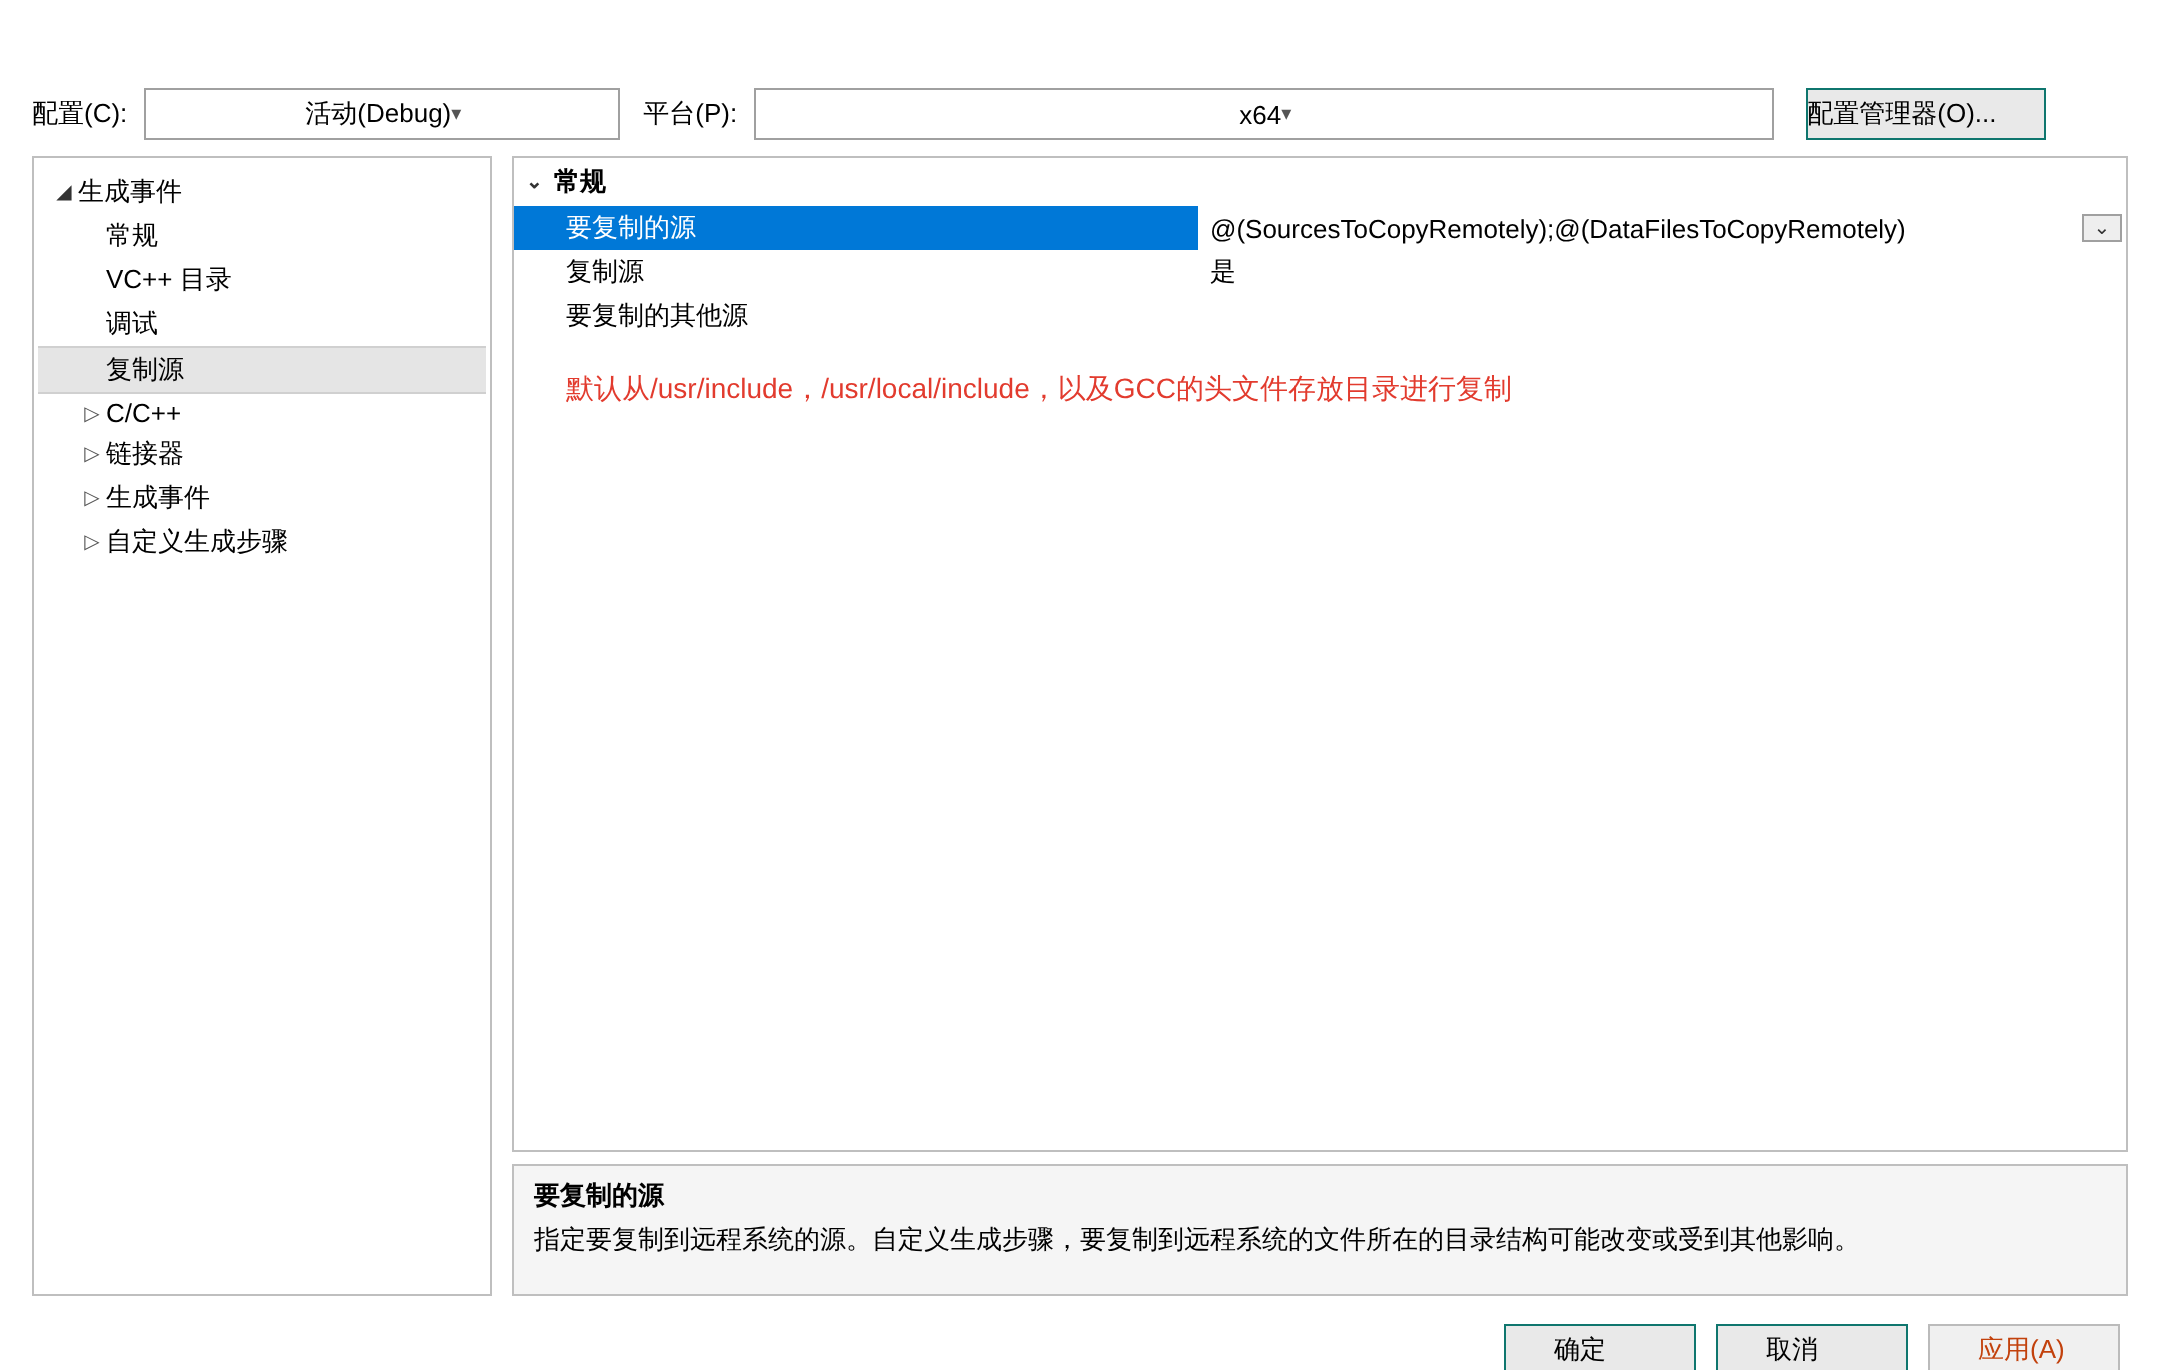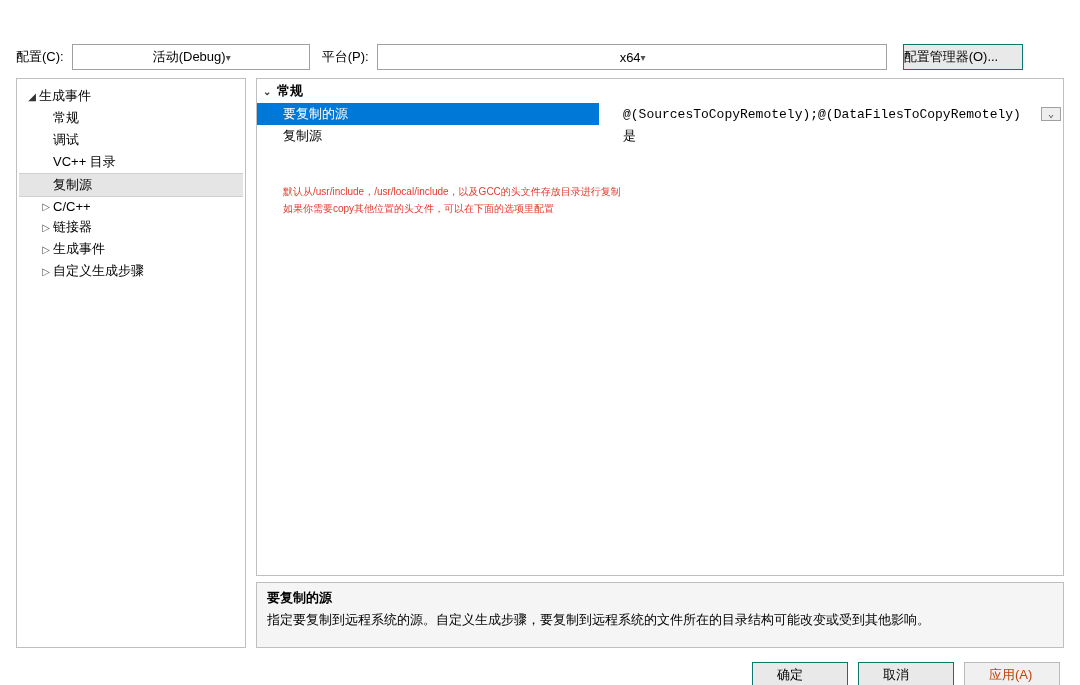--- a/index.html
+++ b/index.html
@@ -106,38 +106,37 @@
     width: 342px;
     padding-left: 26px;
     display: flex;
     align-items: center;
     border-right: 1px solid transparent;
   }
   .prop-value {
     flex: 1;
     display: flex;
     align-items: center;
-    padding-left: 24px;
-    font-family: Liberation Mono, monospace;
+    padding-left: 6px;
   }
   .prop-row.selected .prop-label {
     background: #0078d7;
     color: #fff;
   }
   .prop-row.selected .prop-value {
     background: #fff;
   }
   .prop-row.selected .dd-btn{
     width:20px; border:1px solid #a0a0a0; background:#eee;
     display:flex;align-items:center;justify-content:center;font-size:10px;color:#333;
     margin-right:2px;
   }
   .annotation {
     color: #e23b2e;
-    font-size: 10px;
+    font-size: 14px;
     padding: 14px 0 0 26px;
     line-height: 1.7;
   }
   .descbox {
     height: 66px;
     border: 1px solid #bfbfbf;
     background: #f5f5f5;
     padding: 6px 10px;
   }
   .descbox .title { font-weight: bold; margin-bottom: 4px; }
@@ -173,25 +172,25 @@
     <div class="tree-item tree-lvl0">
       <span class="exp filled">◢</span>
       <span>生成事件</span>
     </div>
     <div class="tree-item tree-lvl1">
       <span class="exp"></span>
       <span>常规</span>
     </div>
     <div class="tree-item tree-lvl1">
       <span class="exp"></span>
+      <span>VC++ 目录</span>
+    </div>
+    <div class="tree-item tree-lvl1">
+      <span class="exp"></span>
       <span>调试</span>
-    </div>
-    <div class="tree-item tree-lvl1">
-      <span class="exp"></span>
-      <span>VC++ 目录</span>
     </div>
     <div class="tree-item tree-lvl1 selected">
       <span class="exp"></span>
       <span>复制源</span>
     </div>
     <div class="tree-item tree-lvl1">
       <span class="exp">▷</span>
       <span>C/C++</span>
     </div>
     <div class="tree-item tree-lvl1">
@@ -221,25 +220,25 @@
           <span class="dd-btn">
             <span>⌄</span>
           </span>
         </div>
       </div>
       <div class="prop-row">
         <div class="prop-label">复制源</div>
         <div class="prop-value">是</div>
       </div>
       <div class="prop-row">
+        <div class="prop-label">要复制的其他源</div>
         <div class="prop-value"></div>
       </div>
       <div class="annotation">
         <div>默认从/usr/include，/usr/local/include，以及GCC的头文件存放目录进行复制</div>
-        <div>如果你需要copy其他位置的头文件，可以在下面的选项里配置</div>
       </div>
     </div>
     <div class="descbox">
       <div class="title">要复制的源</div>
       <div>指定要复制到远程系统的源。自定义生成步骤，要复制到远程系统的文件所在的目录结构可能改变或受到其他影响。</div>
     </div>
   </div>
 </div>
 
 <div class="footer">

